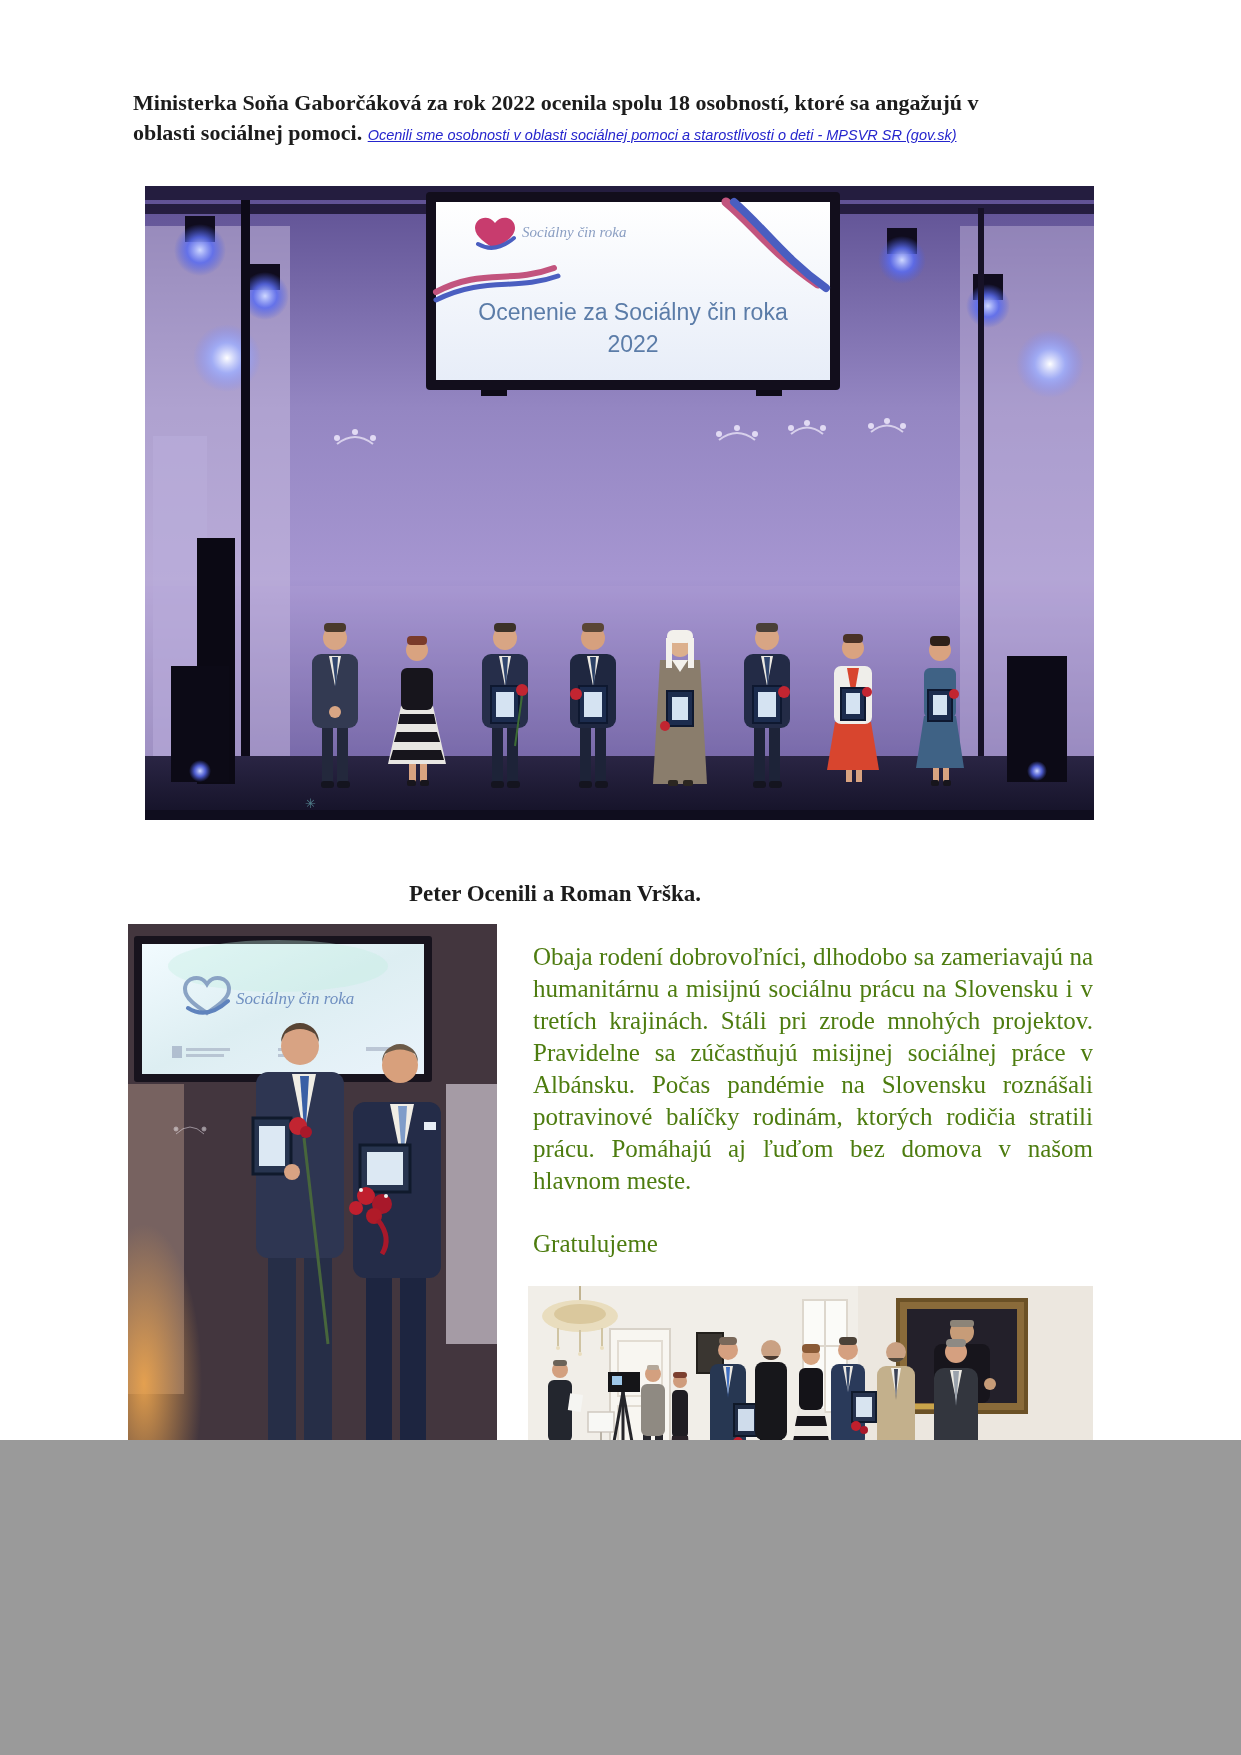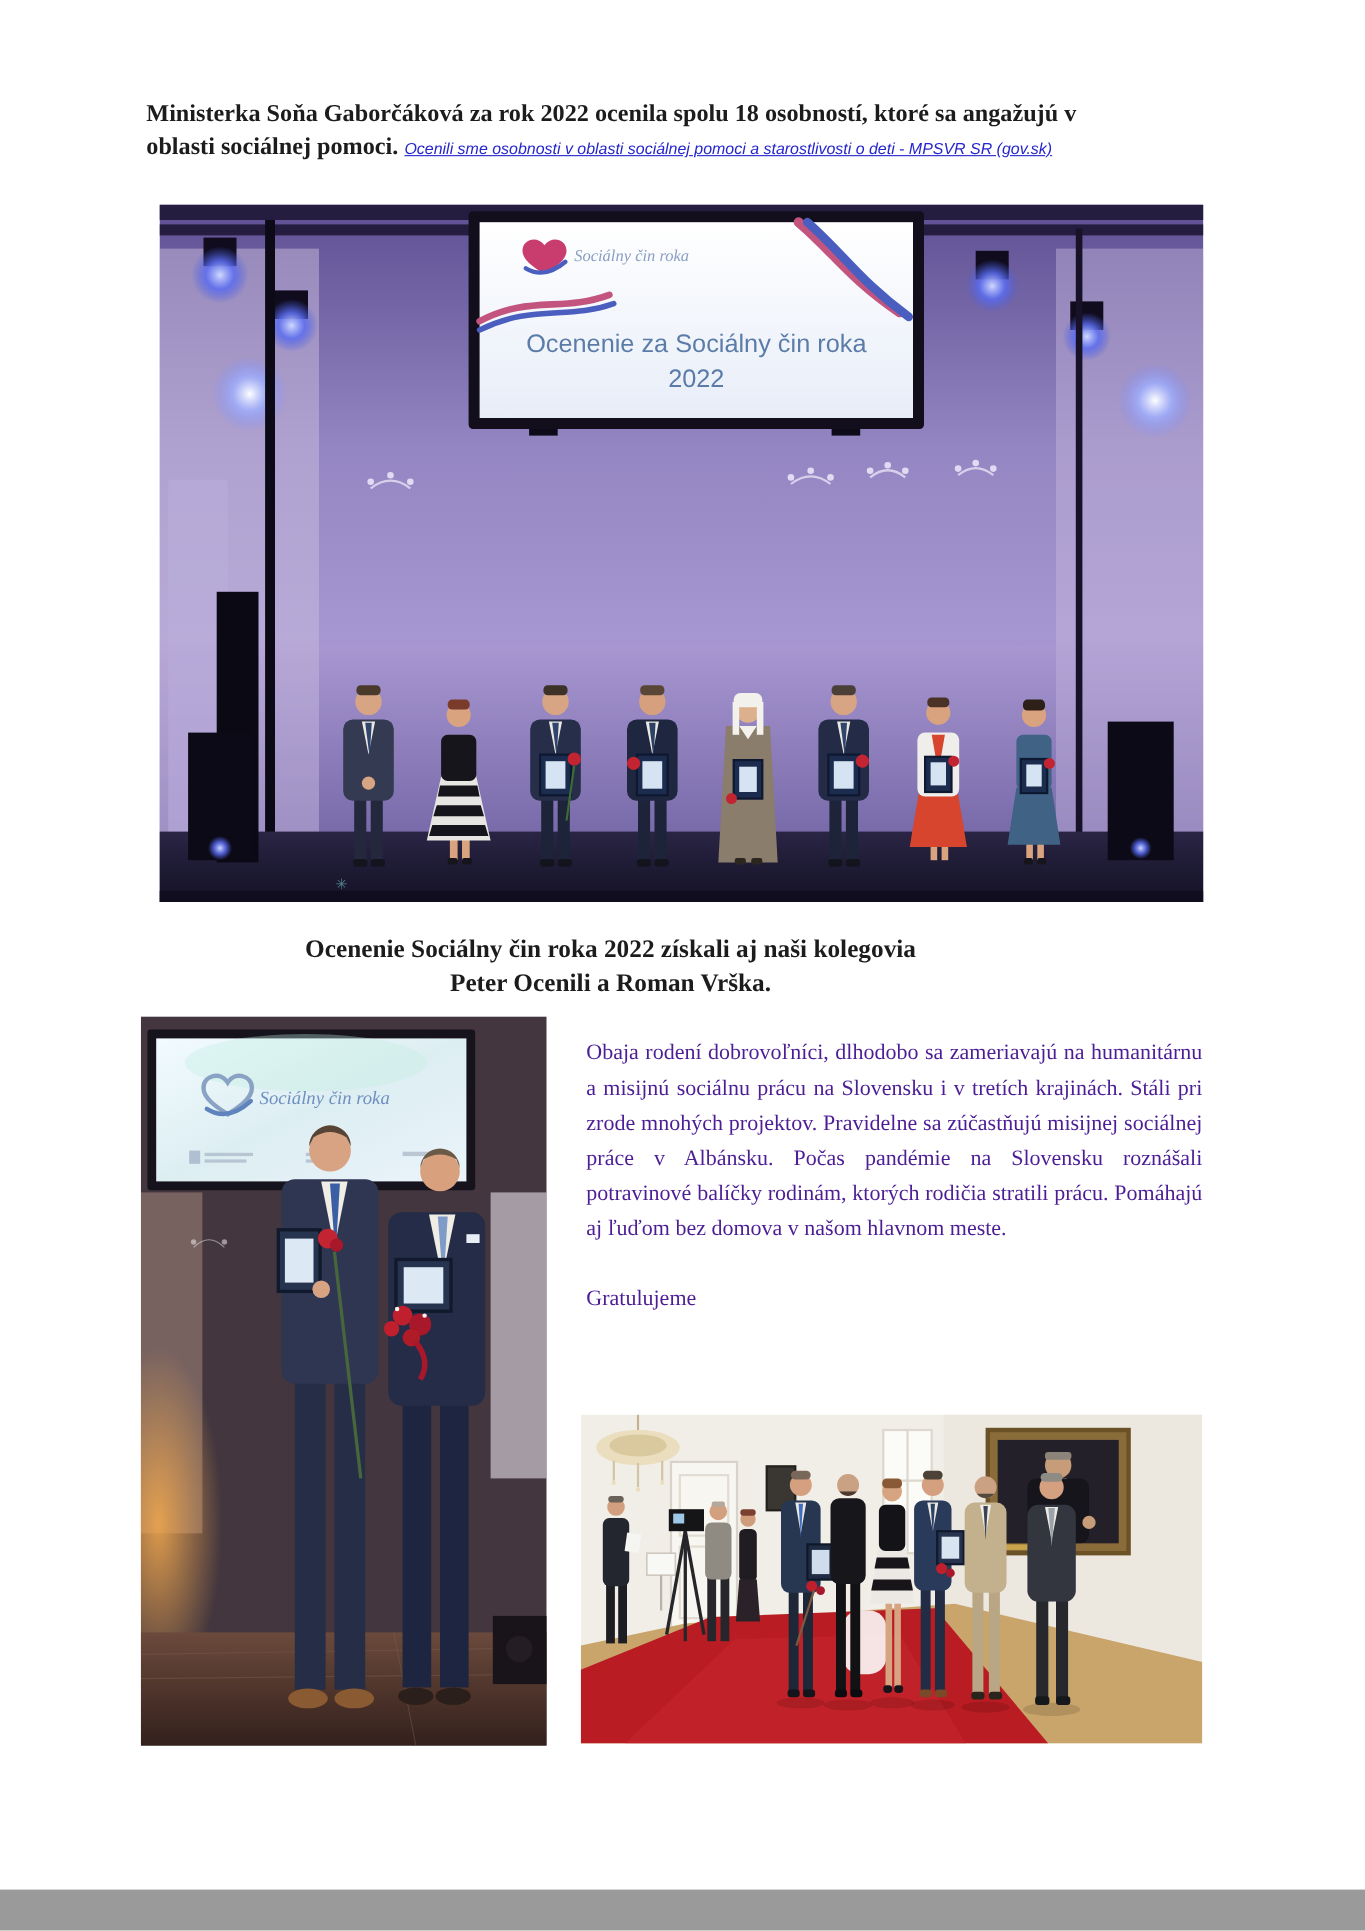--- a/index.html
+++ b/index.html
@@ -1,35 +1,35 @@
 <!DOCTYPE html>
 <html><head>
 <meta charset="utf-8">
 <style>
   html,body{margin:0;padding:0;background:#9a9a9a;}
   .page{
-    position:relative;width:1241px;height:1718px;margin:0 auto;
+    position:relative;width:1241px;height:1440px;margin:0 auto;
     background:#ffffff;font-family:"Liberation Serif",serif;overflow:hidden;
   }
   .doc-heading{
     position:absolute;left:133px;top:88px;width:868px;
     font-size:22px;line-height:30px;color:#1c1c1c;
   }
   .doc-heading .bold{font-weight:bold;}
   .doc-link{
     font-family:"Liberation Sans",sans-serif;font-style:italic;
     font-size:14.5px;color:#2525cd;text-decoration:underline;cursor:pointer;
   }
   .subheading{
     position:absolute;left:133px;top:847px;width:844px;text-align:center;
     font-weight:bold;font-size:23px;line-height:31px;color:#1c1c1c;
   }
   .body-col{
     position:absolute;left:533px;top:941px;width:560px;
-    font-size:20px;line-height:32px;color:#4c1d95;text-align:justify;
+    font-size:25px;line-height:32px;color:#4d7c0f;text-align:justify;
   }
   .congrats{margin-top:31px;text-align:left;}
   svg.photo{position:absolute;display:block;}
   #photo-main{left:145px;top:186px;}
   #photo-left{left:128px;top:924px;}
   #photo-bottom{left:528px;top:1286px;}
 </style>
 </head>
 <body>
 
@@ -269,21 +269,21 @@
           <rect x="-10" y="450" width="20" height="10" rx="4" fill="#2e2018"></rect>
         <rect x="-12" y="504" width="24" height="31" fill="#1c2c4e" stroke="#0e1830" stroke-width="2"></rect>
         <rect x="-7" y="509" width="14" height="20" fill="#d5e3f2"></rect>
         <circle cx="14" cy="508" r="5" fill="#c22531"></circle>
       </g>
     </g>
     <rect x="0" y="624" width="949" height="10" fill="#0f0d1e"></rect>
   </svg>
 
   <div class="subheading">
-    <span>Ocenenie Sociálny čin roka 2022 získali aj naši kolegovia</span><br>
+    <br>
     <span>Peter Ocenili a Roman Vrška.</span>
   </div>
 
   <svg id="photo-left" class="photo" width="369" height="663" viewBox="0 0 369 663">
     <defs>
       <linearGradient id="gScreen2" x1="0" y1="0" x2="1" y2="1">
         <stop offset="0" stop-color="#f2fbff"></stop>
           <stop offset="0.5" stop-color="#ddeef2"></stop>
           <stop offset="1" stop-color="#eaf3fb"></stop>
       </linearGradient>

